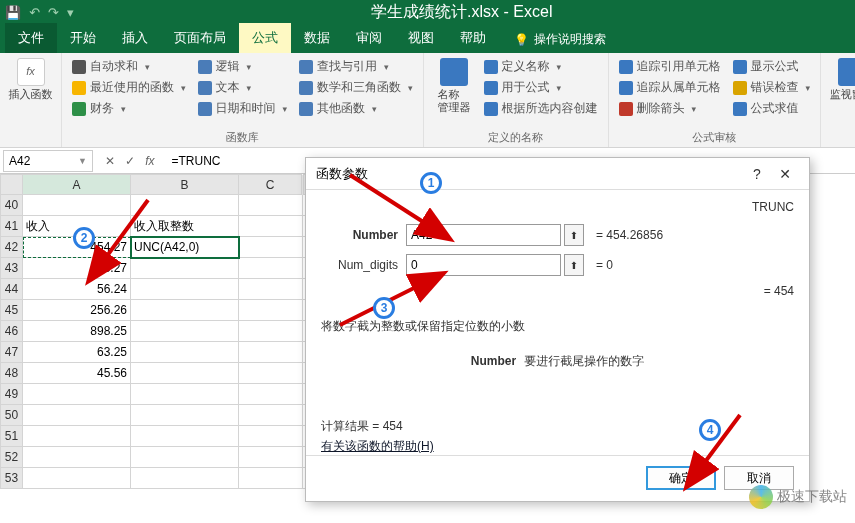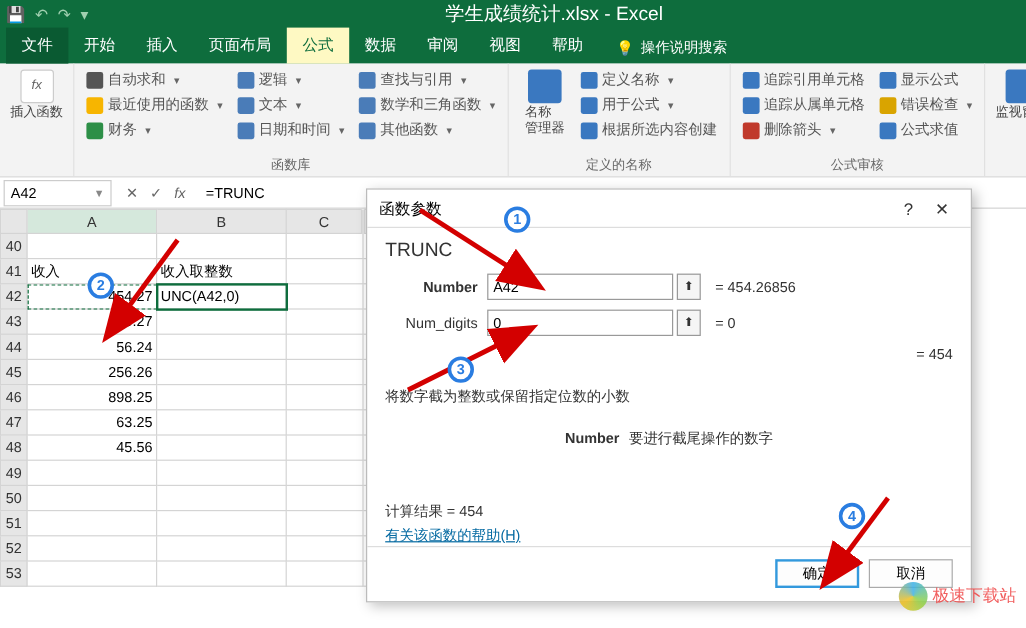--- a/index.html
+++ b/index.html
@@ -52,46 +52,46 @@
 .grid td.cell.left { text-align: left; }
 .grid .active-cell { outline: 1.5px dashed #0e6d3d; outline-offset: -1px; }
 .grid .sel-col { background: #d5e8dc; }
 
 
 .dialog { position: absolute; left: 305px; top: 157px; width: 505px; height: 345px; background: #fff; border: 1px solid #bbb; box-shadow: 3px 3px 10px rgba(0,0,0,0.25); }
 .dialog .dlg-title { height: 32px; border-bottom: 1px solid #ddd; display: flex; align-items: center; padding: 0 10px; font-size: 13px; }
 .dialog .dlg-title .spacer { flex: 1; }
 .dialog .dlg-title .dlg-btn { width: 28px; text-align: center; font-size: 14px; color: #333; cursor: pointer; }
 .dialog .dlg-body { padding: 10px 15px; font-size: 12px; color: #333; position: relative; height: 265px; }
-.dialog .func-name { font-size: 16px; margin-bottom: 10px; }
+.dialog .func-name { font-size: 12px; margin-bottom: 10px; text-align: right; }
 .dialog .arg-row { display: flex; align-items: center; margin-bottom: 8px; }
 .dialog .arg-label { width: 85px; text-align: right; padding-right: 8px; }
 .dialog .arg-label.bold { font-weight: bold; }
 .dialog .arg-input { width: 155px; height: 22px; border: 1px solid #999; padding: 0 4px; font-size: 12px; }
 .dialog .ref-btn { width: 20px; height: 22px; border: 1px solid #999; margin-left: 3px; background: #f5f5f5; display: flex; align-items: center; justify-content: center; cursor: pointer; font-size: 10px; }
 .dialog .arg-eval { margin-left: 12px; }
 .dialog .desc { margin-top: 20px; }
 .dialog .desc-arg { text-align: center; margin-top: 18px; }
 .dialog .desc-arg b { font-weight: bold; margin-right: 8px; }
 .dialog .result-row { position: absolute; left: 15px; bottom: 20px; }
-.dialog .help-link { position: absolute; left: 15px; bottom: 0px; color: #0369a1; text-decoration: underline; cursor: pointer; }
+.dialog .help-link { position: absolute; left: 15px; bottom: 0px; color: #0f172a; text-decoration: underline; cursor: pointer; }
 .dialog .dlg-footer { height: 45px; border-top: 1px solid #ddd; display: flex; align-items: center; justify-content: flex-end; padding-right: 15px; gap: 8px; }
 .dialog .btn { width: 70px; height: 24px; border: 1px solid #aaa; background: #fdfdfd; font-size: 12px; cursor: pointer; }
 .dialog .btn.primary { border: 2px solid #3399dd; }
 
 
 .anno { position: absolute; width: 22px; height: 22px; border-radius: 50%; background: #fff; border: 3px solid #2a7de1; color: #2a7de1; font-weight: bold; display: flex; align-items: center; justify-content: center; font-size: 12px; z-index: 50; }
 
 
 .arrow-svg { position: absolute; z-index: 40; pointer-events: none; }
 
 
 .watermark { position: absolute; right: 8px; bottom: 14px; display: flex; align-items: center; gap: 4px; opacity: 0.85; z-index: 60; }
 .watermark .wm-ico { width: 24px; height: 24px; border-radius: 50%; background: conic-gradient(#3cb0e8, #8fd24a, #f0c020, #3cb0e8); }
-.watermark .wm-text { font-size: 14px; color: #ef4444; }
+.watermark .wm-text { font-size: 14px; color: #737373; }
 </style>
 </head>
 <body>
 
 <div class="title-bar">
   <div class="qat">
     <span>💾</span>
     <span>↶</span>
     <span>↷</span>
     <span>▾</span>

